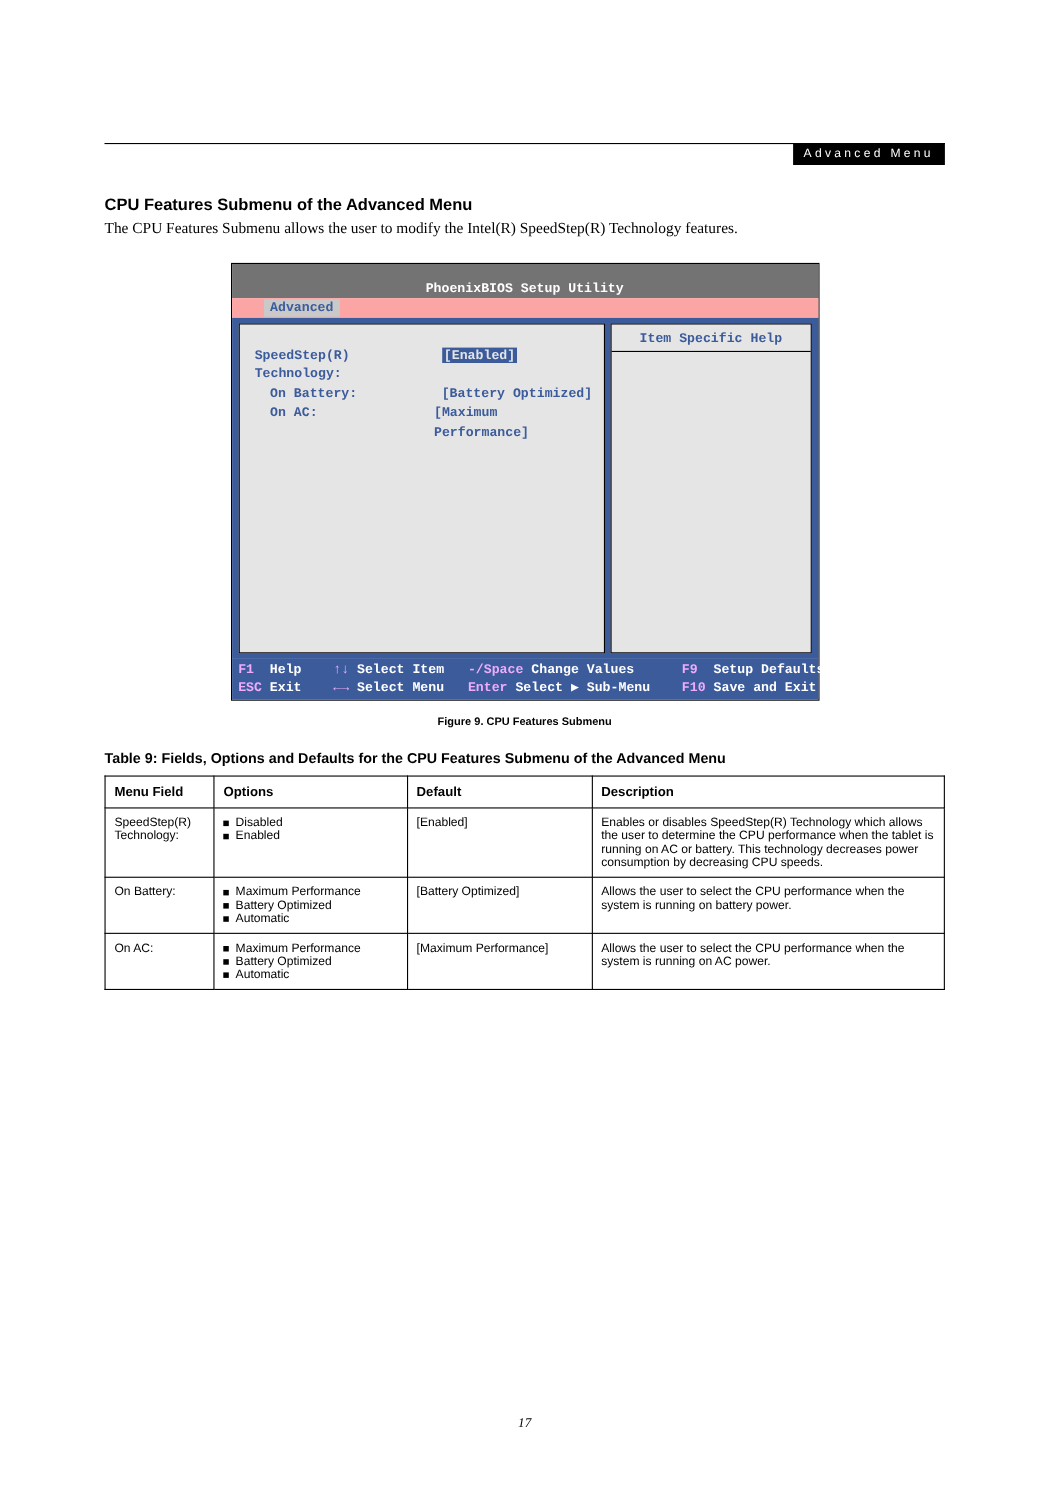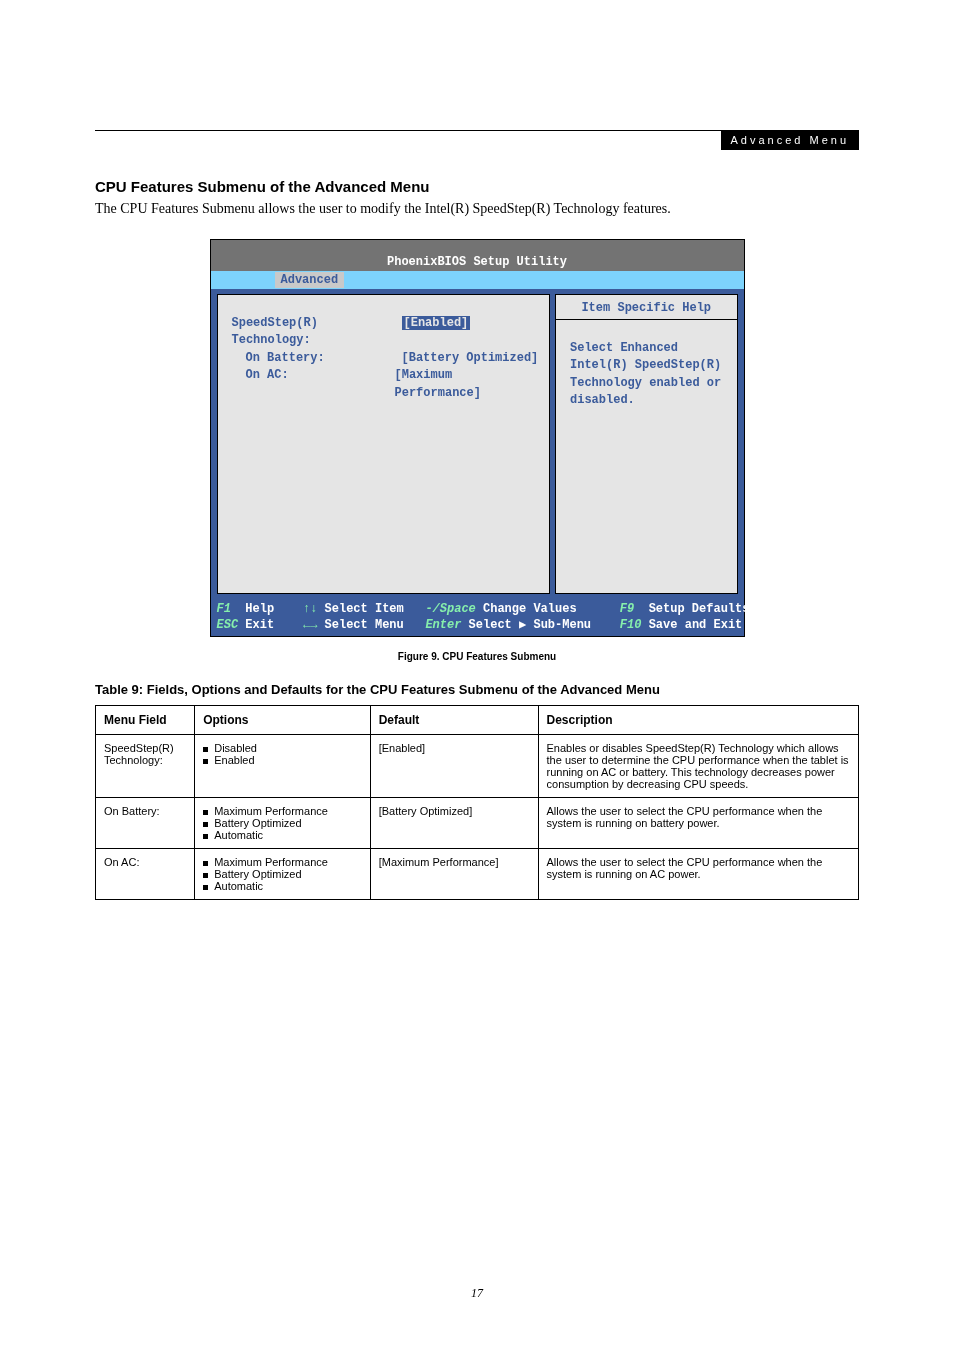--- a/index.html
+++ b/index.html
@@ -51,26 +51,26 @@
   .bios-title {
     background: #737373;
     color: #fff;
     font-family: "Courier New", monospace;
     font-weight: bold;
     font-size: 12px;
     text-align: center;
     padding: 15px 0 2px 0;
   }
   .bios-menubar {
-    background: #7dd3fc;
+    background: #fca5a5;
     color: #fff;
     font-family: "Courier New", monospace;
     font-weight: bold;
     font-size: 12px;
-    padding: 1px 0 1px 64px;
+    padding: 1px 0 1px 29px;
     display: flex;
   }
   .bios-menubar .tab {
     display: inline-block;
     padding: 1px 6px;
   }
   .bios-menubar .tab.active {
     background: #c9c9c9;
     color: #3b5b9b;
   }
@@ -120,21 +120,21 @@
   .bios-footer {
     background: #3b5b9b;
     color: #fff;
     font-family: "Courier New", monospace;
     font-weight: bold;
     font-size: 12px;
     padding: 2px 6px 3px 6px;
     line-height: 1.35;
   }
   .bios-footer .hl { color: #fff; }
-  .bios-footer .dim { color: #86efac; font-style: italic; }
+  .bios-footer .dim { color: #f0abfc; }
   .bios-footer-row { display: flex; }
   .bios-footer-row > span { white-space: pre; }
 
   .figure-caption {
     font-family: Arial, Helvetica, sans-serif;
     font-weight: bold;
     font-size: 10px;
     text-align: center;
     margin-bottom: 20px;
   }
@@ -216,26 +216,20 @@
             <span class="bios-valwrap">[Battery Optimized]</span>
           </div>
           <div class="bios-row">
             <span class="bios-label" style="padding-left:14px">On AC:</span>
             <span class="bios-valwrap">[Maximum Performance]</span>
           </div>
         </div>
       </div>
       <div class="bios-panel bios-right">
         <div class="bios-panel-title">Item Specific Help</div>
-        <div class="bios-right-content">
-          <div>Select Enhanced</div>
-          <div>Intel(R) SpeedStep(R)</div>
-          <div>Technology enabled or</div>
-          <div>disabled.</div>
-        </div>
       </div>
     </div>
     <div class="bios-footer">
       <div class="bios-footer-row">
         <span class="dim">F1</span>
           <span>  </span>
         <span class="hl">Help</span>
           <span>    </span>
         <span class="dim">↑↓</span>
           <span> </span>

